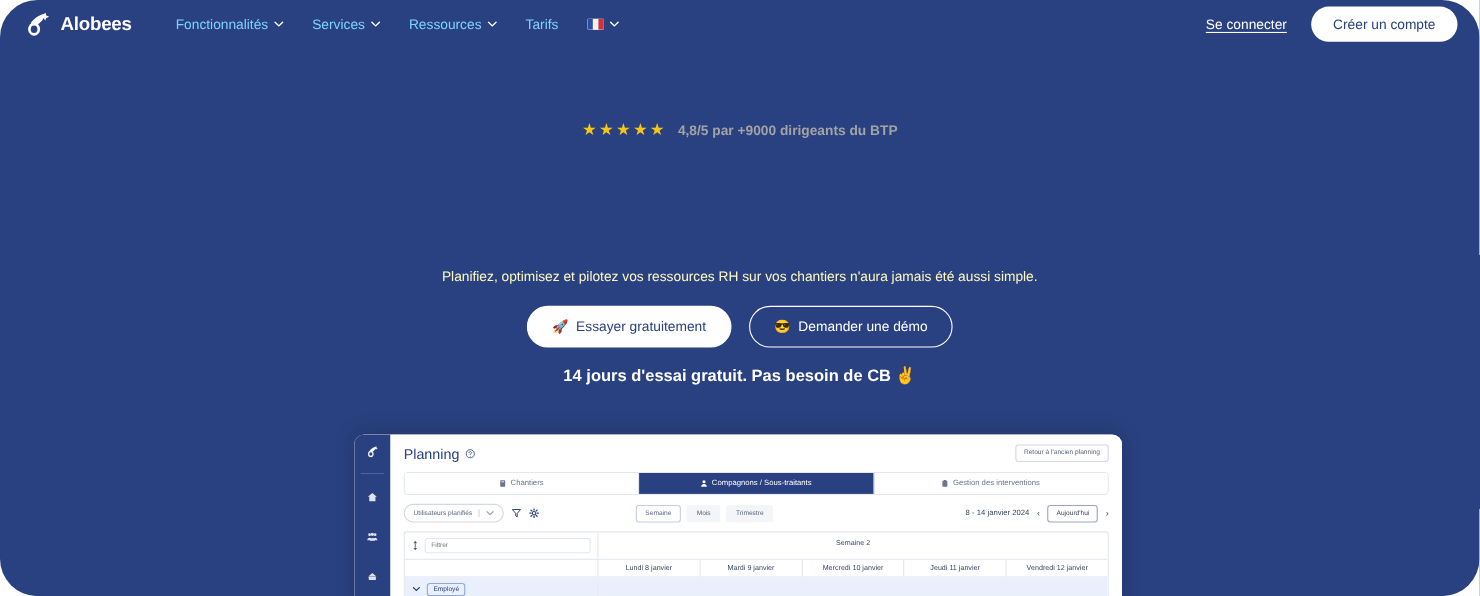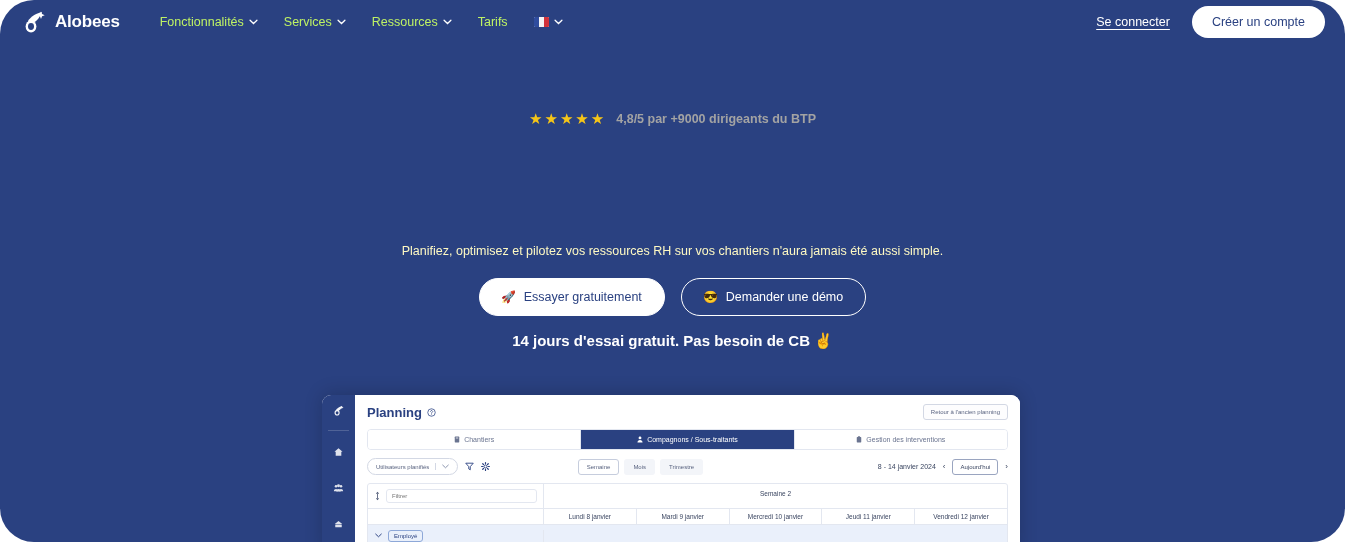--- a/index.html
+++ b/index.html
@@ -40,21 +40,21 @@
     font-size: 17px;
     font-weight: bold;
     letter-spacing: -0.2px;
   }
   .nav-links {
     display: flex; align-items: center;
     gap: 26px;
   }
   .nav-link {
     display: flex; align-items: center; gap: 5px;
-    color: #bef264;
+    color: #7dd3fc;
     font-size: 12.5px;
     white-space: nowrap;
     cursor: pointer;
   }
   .chev {
     width: 9px; height: 6px;
     display: inline-block;
     flex: 0 0 auto;
   }
   .flag {
@@ -167,21 +167,21 @@
     display: flex; flex-direction: column; align-items: center;
     padding-top: 10px;
   }
   .app-side .s-logo { width: 18px; height: 17px; margin-bottom: 14px; opacity: .95; }
   .app-side .s-div { width: 21px; height: 1px; background: rgba(255,255,255,.18); margin-bottom: 16px; }
   .app-side .s-ic { width: 15px; height: 15px; margin-bottom: 26px; opacity: .85; }
 
   .app-main { flex: 1; background: #ffffff; padding: 9px 12px 0 12px; min-width: 0; }
 
   .app-titlebar { display: flex; align-items: center; justify-content: space-between; margin-bottom: 9px; }
-  .app-title { color: #2a4181; font-size: 13px; font-weight: bold; display: flex; align-items: center; gap: 5px; }
+  .app-title { color: #2a4181; font-size: 13px; font-weight: normal; display: flex; align-items: center; gap: 5px; }
   .help-ic { width: 9px; height: 9px; display: inline-block; }
   .old-planning-btn {
     border: 1px solid #d3d8e4; background: #fdfdfe; color: #5a6480;
     font-size: 6px; border-radius: 3px; padding: 4px 7px; cursor: pointer;
     font-family: inherit; white-space: nowrap;
   }
 
   .app-tabs { display: flex; border: 1px solid #e3e7f0; border-radius: 4px; overflow: hidden; }
   .app-tab {
     flex: 1; text-align: center; font-size: 7px; padding: 6px 0;

